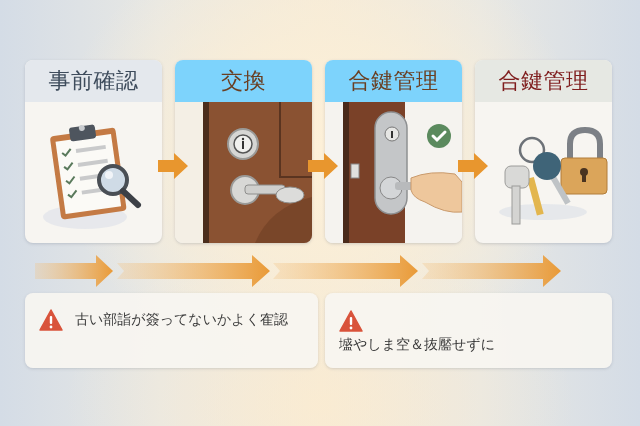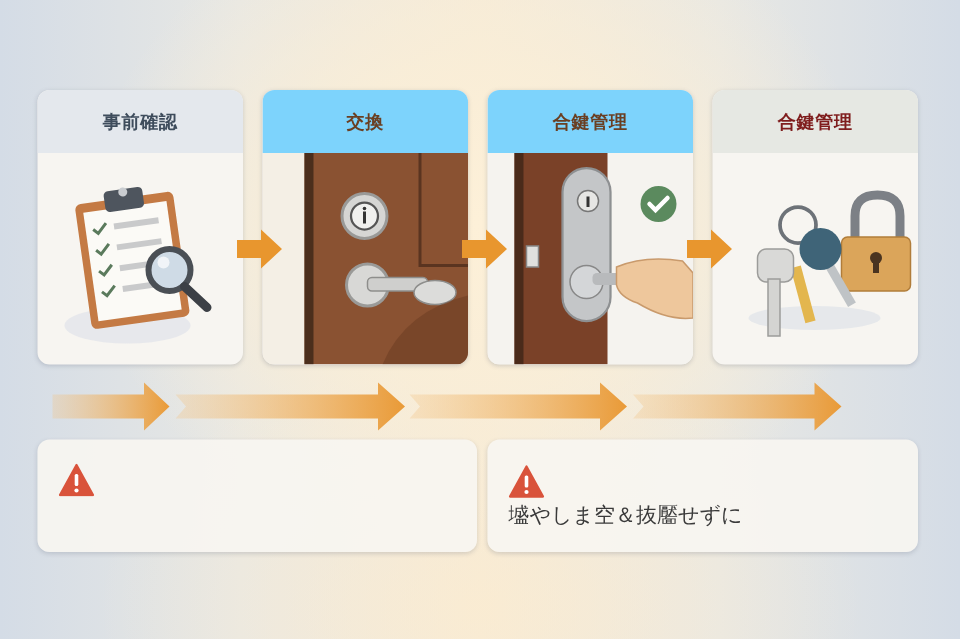--- a/index.html
+++ b/index.html
@@ -13,21 +13,21 @@
       linear-gradient(90deg, #d4dce6 0%, #e8e8e4 25%, #f4ead8 50%, #e8e8e4 75%, #d4dce6 100%);
   }
   .card {
     position: absolute; top: 60px; width: 137px; height: 183px;
     border-radius: 8px; overflow: hidden;
     background: #f7f5f1;
     box-shadow: 0 1px 3px rgba(90,100,120,0.25);
   }
   .card-header {
     height: 42px; display: flex; align-items: center; justify-content: center;
-    font-weight: bold; font-size: 12px; letter-spacing: 0.5px;
+    font-weight: normal; font-size: 22px; letter-spacing: 0.5px;
   }
   .card-body { position: absolute; top: 42px; left: 0; right: 0; bottom: 0; }
   .h-blue { background: #e4e8ed; color: #3e4c5c; }
   .h-orange { background: #7dd3fc; color: #6a3f22; }
   .h-green { background: #e6e8e3; color: #7f1d1d; }
 
   .step-arrow {
     position: absolute; top: 150px; width: 32px; height: 32px;
   }
   .flow {
@@ -155,20 +155,21 @@
   <path d="M273 10 H400 V2 L418 18 L400 34 V26 H273 L280 18 Z" fill="url(#fg)"></path>
   <path d="M422 10 H543 V2 L561 18 L543 34 V26 H422 L429 18 Z" fill="url(#fg)"></path>
 </svg>
 
 <div class="warn" style="left:25px; width:293px;">
   <svg class="warn-icon" viewBox="0 0 24 22">
     <path d="M12 1 L23 21 H1 Z" fill="#d9533b" stroke="#d9533b" stroke-width="1.5" stroke-linejoin="round"></path>
     <rect x="10.8" y="7" width="2.4" height="8" rx="1" fill="#ffffff"></rect>
     <circle cx="12" cy="18" r="1.4" fill="#ffffff"></circle>
   </svg>
+  <div class="warn-text">古い部詣が簽ってないかよく隺認</div>
 </div>
 
 <div class="warn" style="left:325px; width:287px;flex-direction:column;">
   <svg class="warn-icon" viewBox="0 0 24 22">
     <path d="M12 1 L23 21 H1 Z" fill="#d9533b" stroke="#d9533b" stroke-width="1.5" stroke-linejoin="round"></path>
     <rect x="10.8" y="7" width="2.4" height="8" rx="1" fill="#ffffff"></rect>
     <circle cx="12" cy="18" r="1.4" fill="#ffffff"></circle>
   </svg>
   <div class="warn-text">
     <div>墭やしま空＆抜靨せずに</div>

